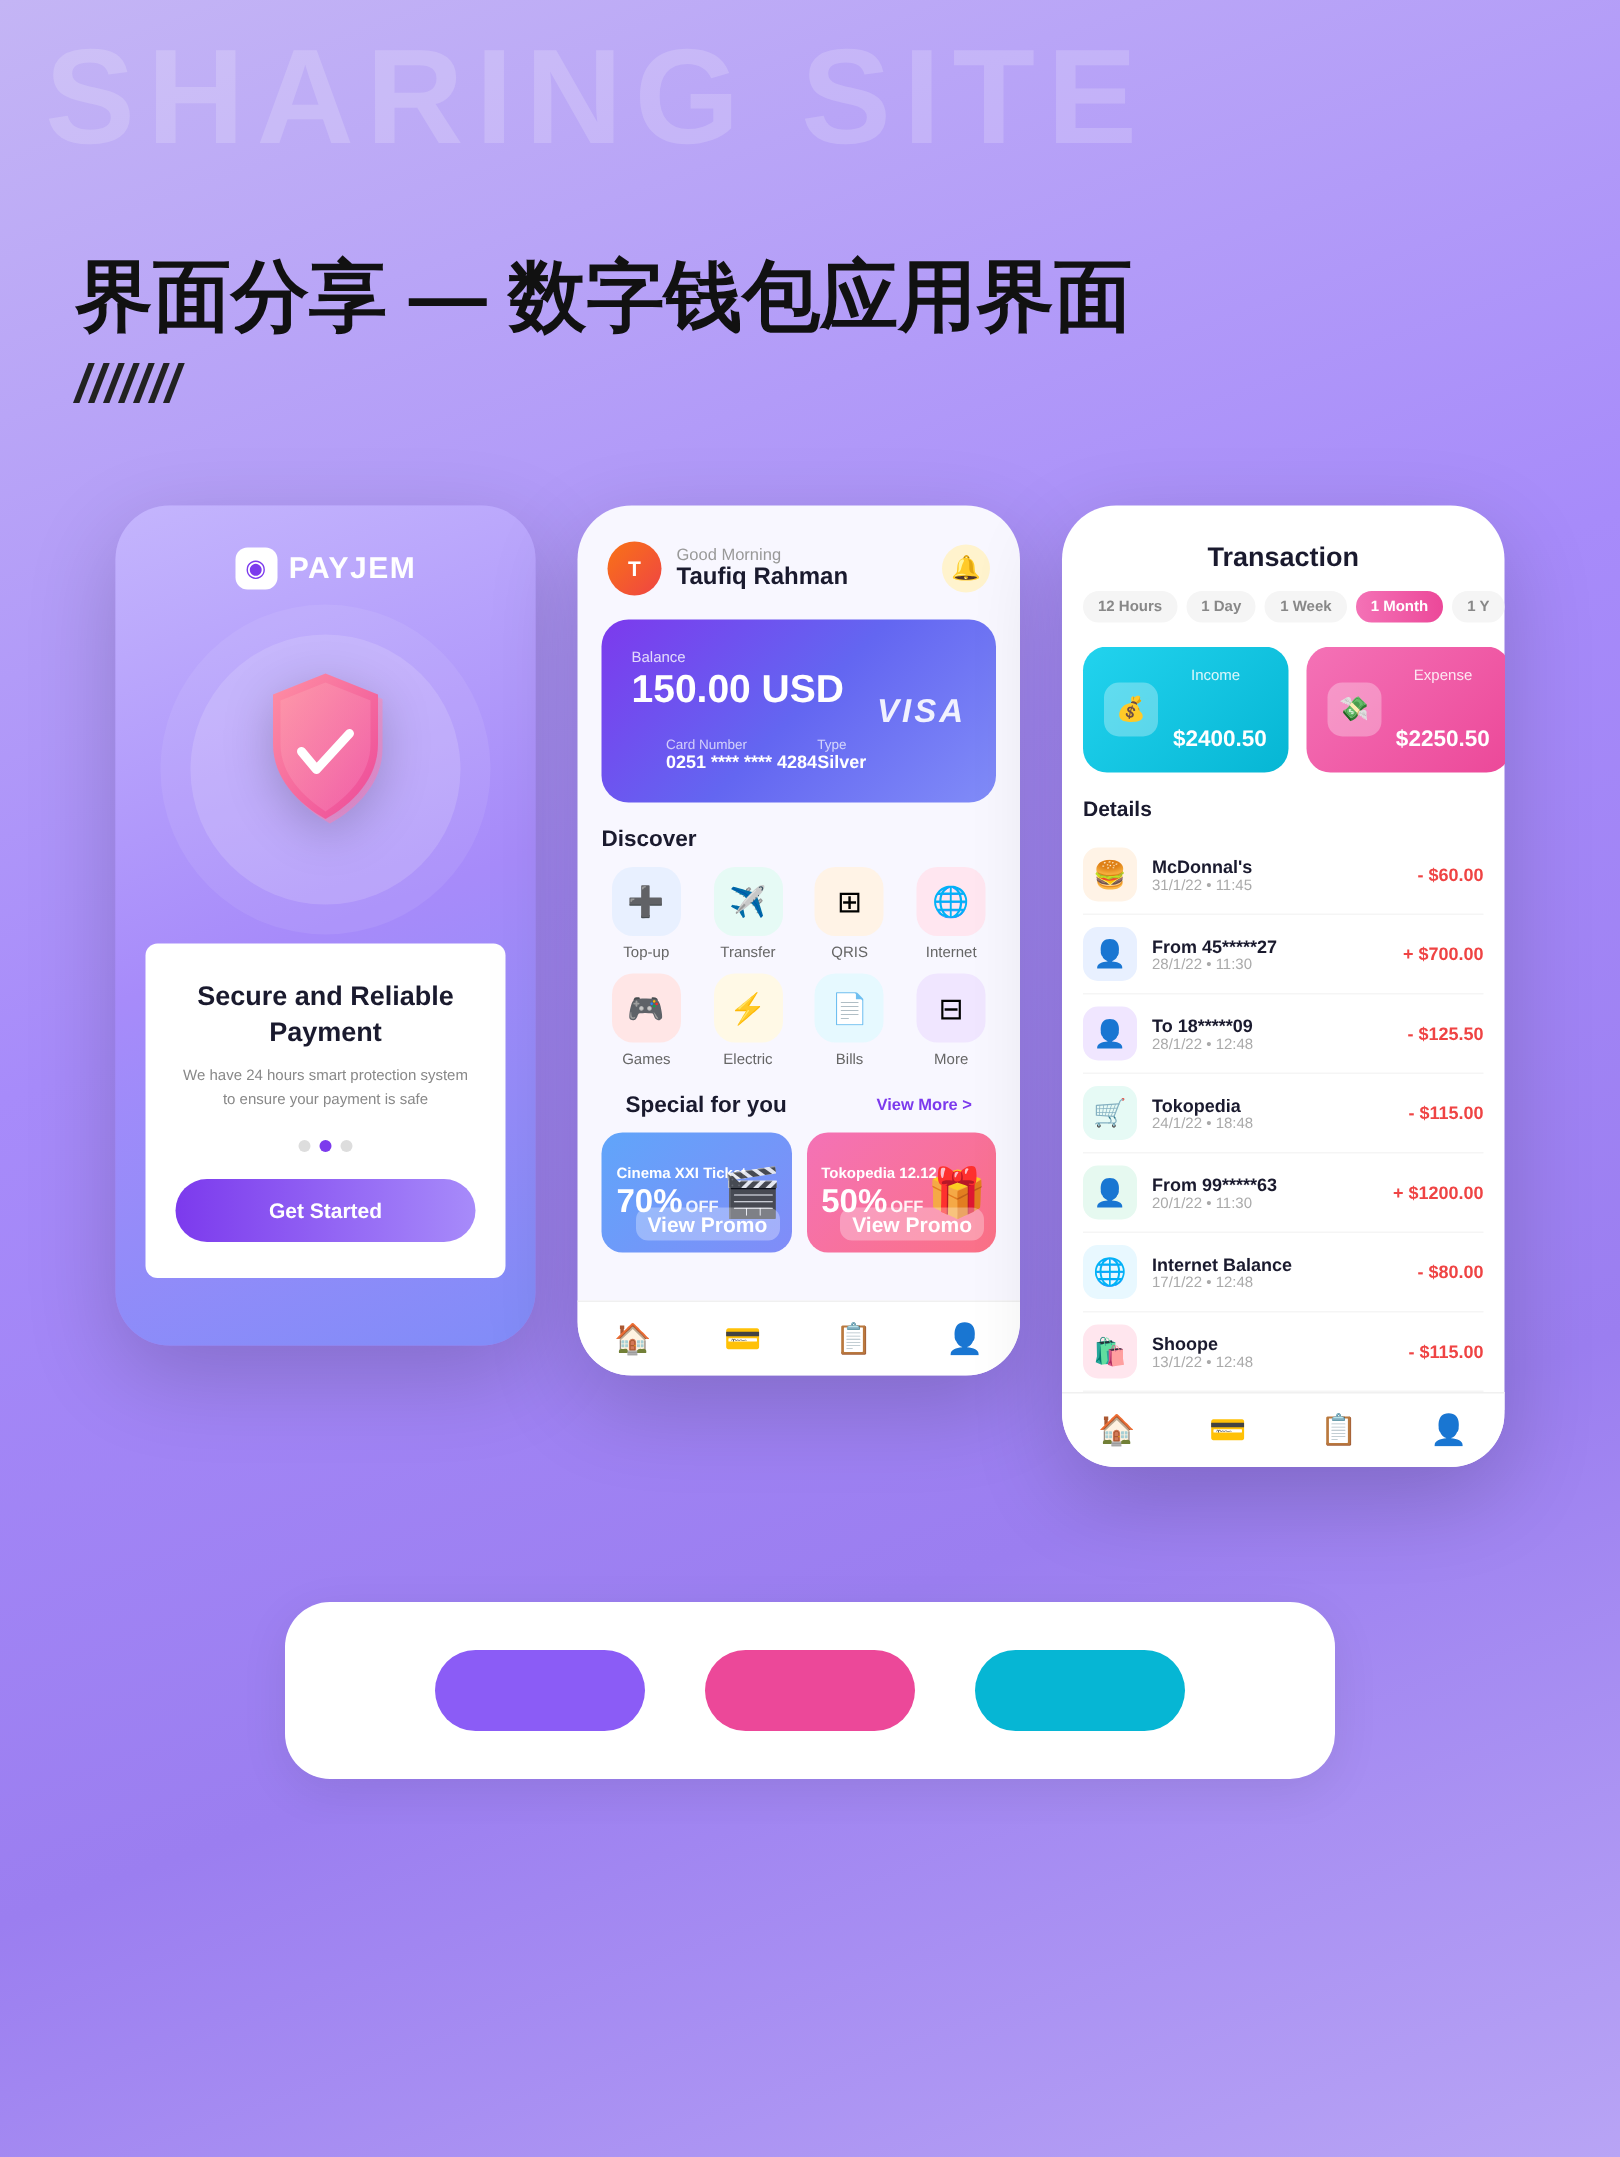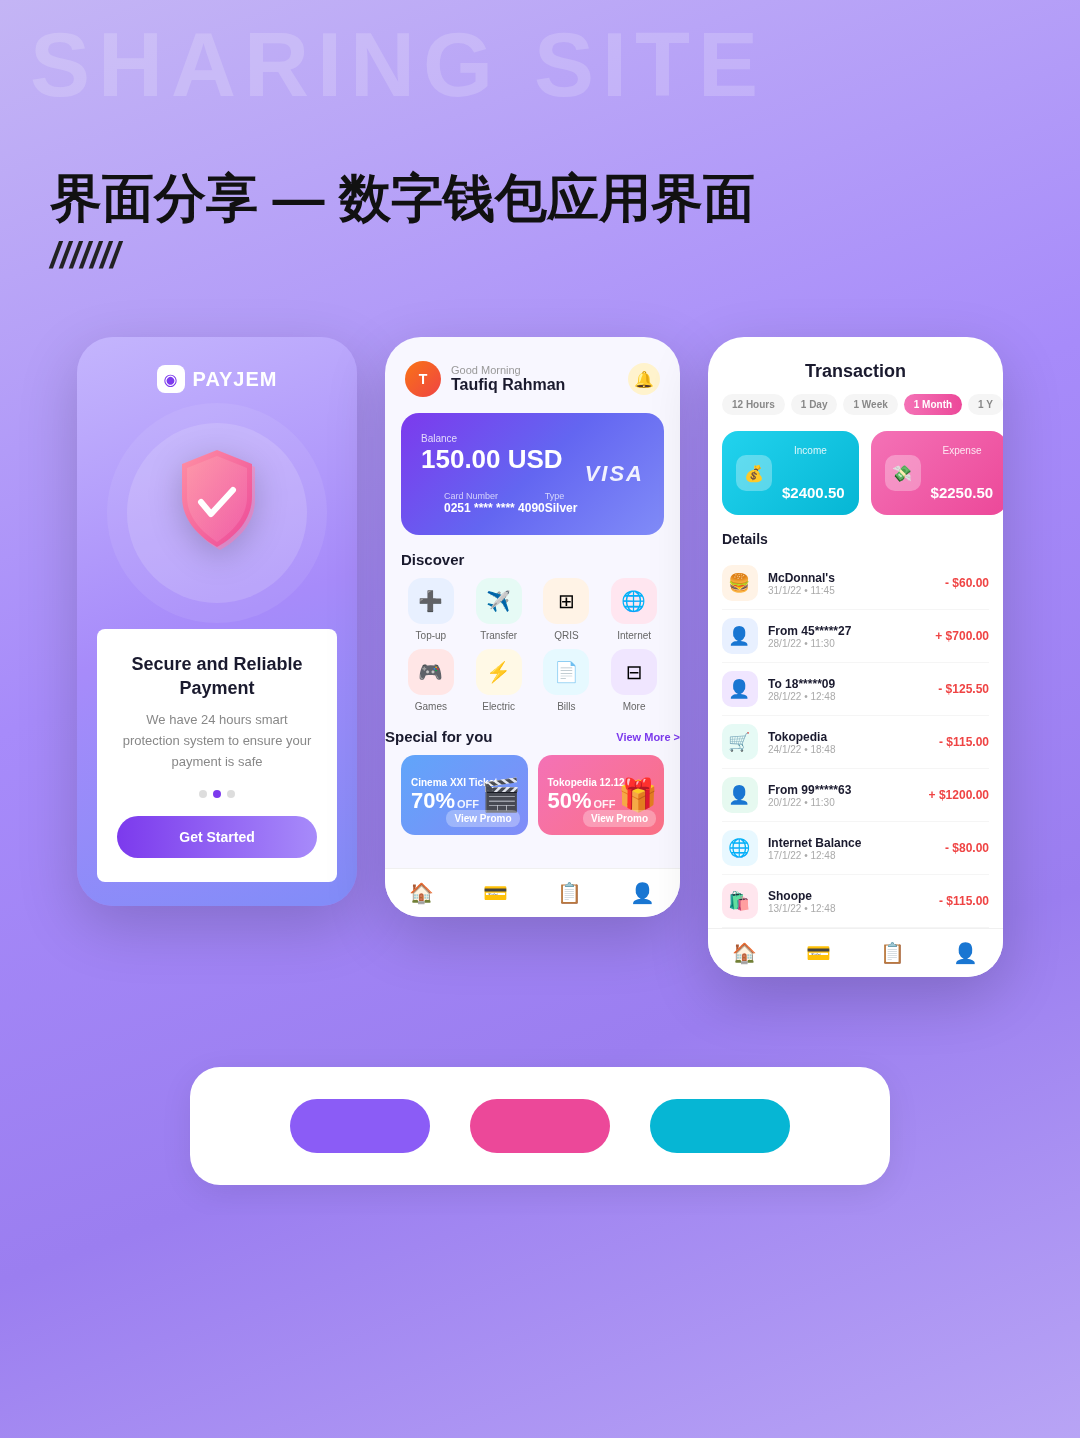--- a/index.html
+++ b/index.html
@@ -127,21 +127,21 @@
       text-align: center;
     }
     .phone-1-card-title {
       font-size: 18px;
       font-weight: 800;
       color: #1a1a2e;
       margin-bottom: 10px;
       line-height: 1.3;
     }
     .phone-1-card-desc {
-      font-size: 13px;
+      font-size: 10px;
       color: #888;
       line-height: 1.6;
       margin-bottom: 18px;
     }
     .phone-1-dots {
       display: flex;
       justify-content: center;
       gap: 6px;
       margin-bottom: 18px;
     }
@@ -260,21 +260,21 @@
     .disc-yellow { background: #fff9e6; }
     .disc-cyan { background: #e6f9ff; }
     .disc-purple { background: #f0e6ff; }
     .discover-label { font-size: 10px; color: #666; text-align: center; }
 
     
     .special-header {
       display: flex;
       justify-content: space-between;
       align-items: center;
-      padding: 4px 0 10px;
+      padding: 4px 32px 10px;
     }
     .view-more { font-size: 11px; color: #7c3aed; font-weight: 600; }
     .promos-row {
       display: flex;
       gap: 10px;
       padding: 0 16px 16px;
     }
     .promo-card {
       flex: 1;
       border-radius: 14px;
@@ -296,21 +296,21 @@
       right: 6px;
       font-size: 32px;
       opacity: 0.9;
     }
     .promo-btn {
       position: absolute;
       bottom: 8px; right: 8px;
       background: rgba(255,255,255,0.3);
       border-radius: 8px;
       padding: 3px 8px;
-      font-size: 10px;
+      font-size: 14px;
       color: white;
       font-weight: 600;
     }
 
     
     .bottom-nav {
       background: white;
       border-top: 1px solid #f0f0f0;
       display: flex;
       justify-content: space-around;
@@ -518,21 +518,21 @@
         <div class="notif-bell">🔔</div>
       </div>
 
       <div class="credit-card">
         <div class="card-balance-label">Balance</div>
         <div class="card-balance">150.00 USD</div>
         <div class="card-visa">VISA</div>
         <div class="card-bottom">
           <div>
             <div class="card-number-label">Card Number</div>
-            <div class="card-number">0251 **** **** 4090</div>
+            <div class="card-number">0251 **** **** 4284</div>
           </div>
           <div>
             <div class="card-type-label">Type</div>
             <div class="card-type">Silver</div>
           </div>
         </div>
       </div>
 
       <div class="section-title">Discover</div>
       <div class="discover-grid">

